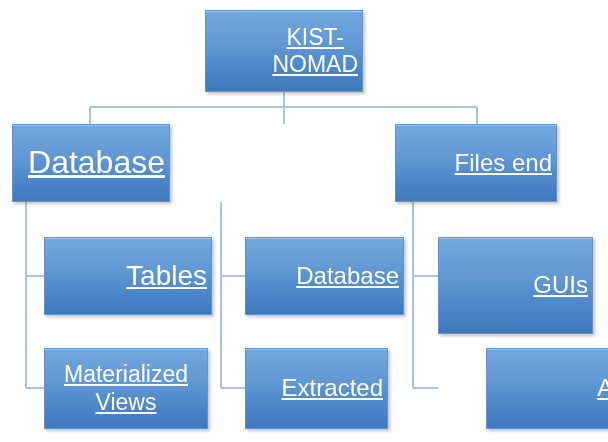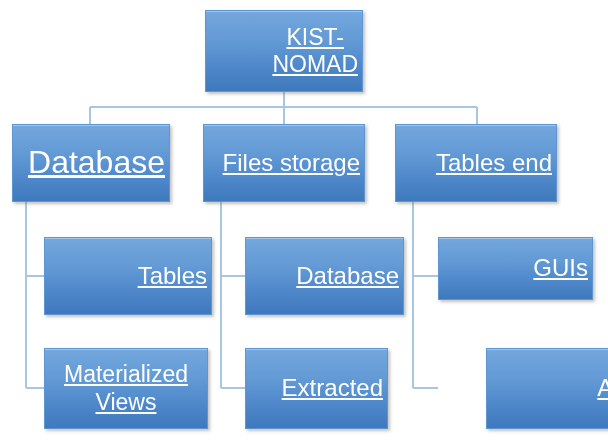--- a/index.html
+++ b/index.html
@@ -35,25 +35,25 @@
       inset 0 1px 0 rgba(255,255,255,0.35),
       2px 2px 3px rgba(120,120,120,0.45);
     box-sizing: border-box;
     line-height: 1.18;
     text-decoration: underline;
   }
   .node-root     { left: 205px; top: 10px;  width: 158px; height: 82px; font-size: 23px; white-space: pre-line; }
   .node-db       { left: 12px;  top: 124px; width: 158px; height: 78px; font-size: 32px; }
   .node-files    { left: 203px; top: 124px; width: 162px; height: 78px; font-size: 24px; }
   .node-front    { left: 395px; top: 124px; width: 162px; height: 78px; font-size: 24px; }
-  .node-tables   { left: 44px;  top: 237px; width: 168px; height: 78px; font-size: 24px; }
+  .node-tables   { left: 44px;  top: 237px; width: 168px; height: 78px; font-size: 28px; }
   .node-mviews   { left: 44px;  top: 348px; width: 164px; height: 81px; font-size: 23px; }
   .node-uploads  { left: 245px; top: 237px; width: 159px; height: 78px; font-size: 24px; }
   .node-extract  { left: 245px; top: 348px; width: 143px; height: 81px; font-size: 24px; }
-  .node-guis     { left: 438px; top: 237px; width: 155px; height: 63px; font-size: 24px; }
+  .node-guis     { left: 438px; top: 237px; width: 155px; height: 97px; font-size: 24px; }
   .node-api      { left: 438px; top: 348px; width: 155px; height: 81px; font-size: 24px; margin-left: 48px; }
   .node .label {
     padding: 0 4px;
   }
 </style>
 </head>
 <body>
 
 <div class="canvas">
 
@@ -80,26 +80,23 @@
 
   <div class="node node-root">
     <span class="label">KIST-
 NOMAD</span>
   </div>
 
   <div class="node node-db">
     <span class="label">Database</span>
   </div>
 
-  <div class="node node-files">
-    <span class="label">Files storage</span>
-  </div>
 
   <div class="node node-front">
-    <span class="label">Tables end</span>
+    <span class="label">Files end</span>
   </div>
 
   <div class="node node-tables">
     <span class="label">Tables</span>
   </div>
 
   <div class="node node-mviews">
     <span class="label">Materialized Views</span>
   </div>
 

